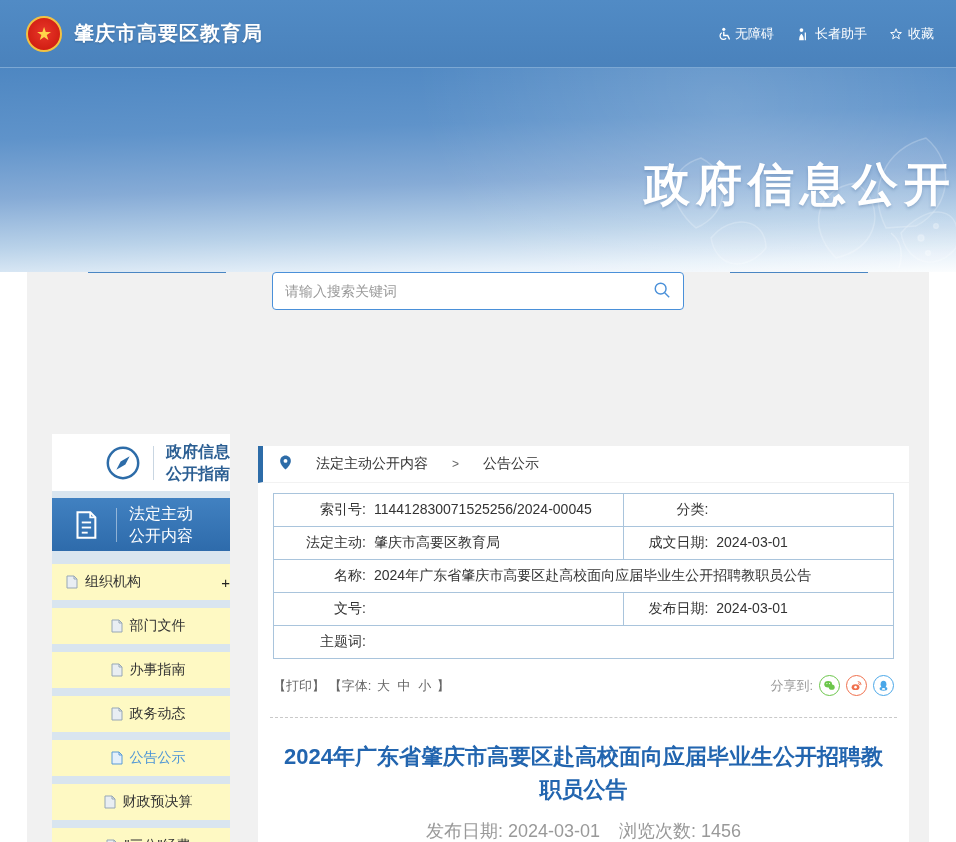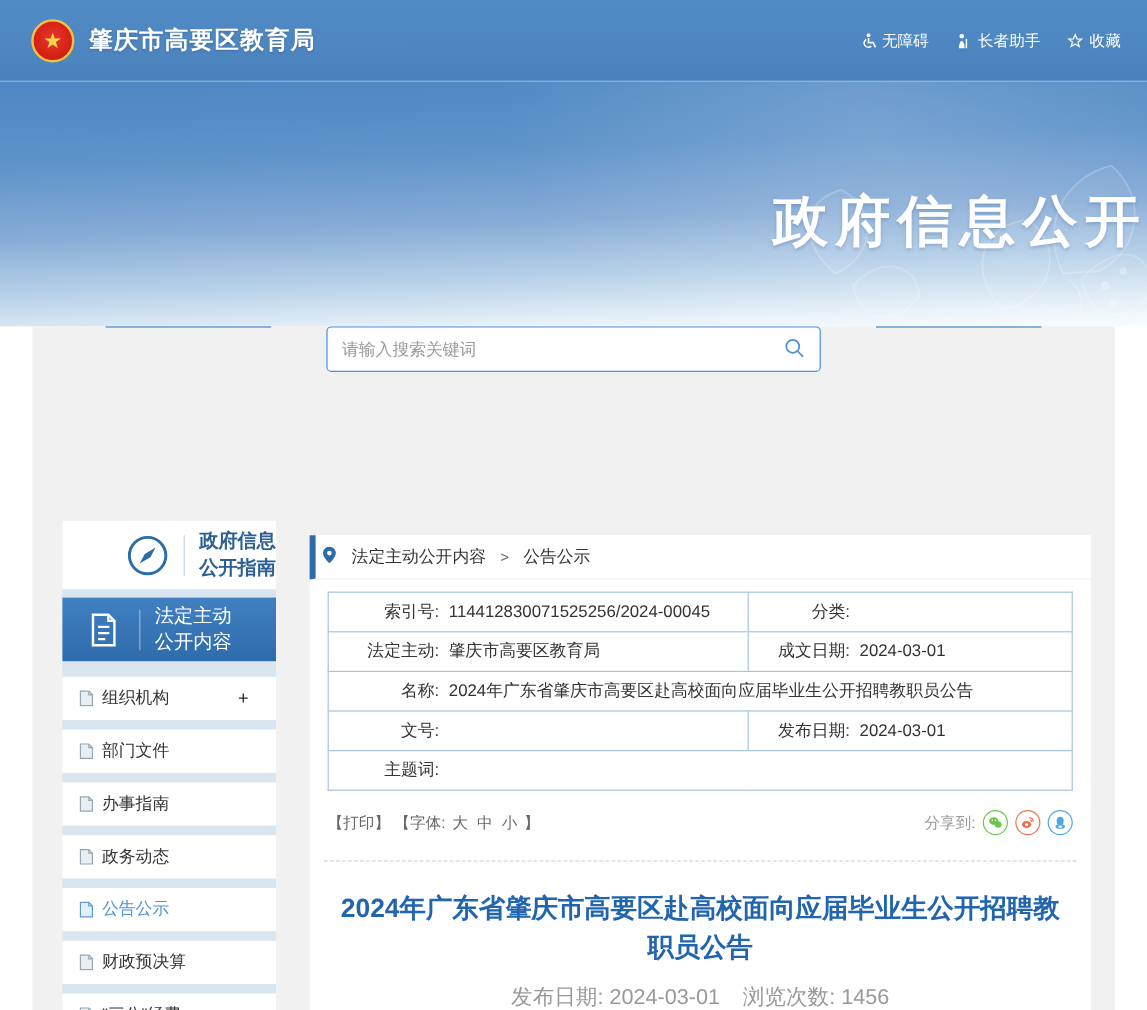--- a/index.html
+++ b/index.html
@@ -51,30 +51,30 @@
   .sidebar { position:absolute; left:25px; top:162px; width:178px; background:#d9e5ef; padding-bottom:4px; }
   .side-card { background:#fff; display:flex; align-items:center; padding:0 0 0 14px; }
   .side-guide { height:57px; margin-bottom:7px;justify-content:flex-end; }
   .side-active { height:53px; margin-bottom:13px;
     background:linear-gradient(180deg,#4181c1 0%,#2e6bab 100%); }
   .side-ico { width:40px; display:flex; justify-content:center; }
   .side-div { width:1px; height:34px; background:#c9d6e2; margin:0 12px 0 10px; }
   .side-active .side-div { background:rgba(255,255,255,.45); }
   .side-txt { font-size:16px; line-height:1.35; color:#2c5f93; font-weight:bold; }
   .side-active .side-txt { color:#fff; font-weight:normal; }
-  .menu-item { background:#ffffff; height:36px; margin-bottom:8px; display:flex; align-items:center;
-    padding:0 23px 0 14px; font-size:14px; color:#333; cursor:pointer; }
+  .menu-item { background:#fef9c3; height:36px; margin-bottom:8px; display:flex; align-items:center;
+    padding:0 0 0 14px; font-size:14px; color:#333; cursor:pointer;justify-content:center; }
   .menu-item .page-ico { margin-right:7px; display:flex; }
   .menu-item .menu-plus { margin-left:auto; font-size:15px; color:#222; }
   .menu-item.active { color:#4b94d6; }
 
   
   .main { position:absolute; left:231px; top:174px; width:651px; min-height:400px; background:#fff; padding-bottom:30px; }
   .breadcrumb { height:37px; border-left:5px solid #2d6ca8; border-bottom:1px solid #f2f2f2;
-    display:flex; align-items:center; gap:12px; padding-left:5px; font-size:14px; color:#333; }
+    display:flex; align-items:center; gap:24px; padding-left:16px; font-size:14px; color:#333; }
   .breadcrumb a { color:#333; text-decoration:none; cursor:pointer; }
   .crumb-sep { color:#666; font-size:12px; }
 
   .doc-table { width:calc(100% - 30px); margin:10px 15px 0; border-collapse:collapse;
     font-size:14px; color:#333; table-layout:fixed; }
   .doc-table td { border:1px solid #a9c4dc; height:33px; padding:3px 6px; background:#fff; }
   .doc-table td.c1 { width:56.5%; }
   .lbl { display:inline-block; width:86px; text-align:right; margin-right:8px; white-space:nowrap; }
   .lbl2 { display:inline-block; width:78px; text-align:right; margin-right:8px; white-space:nowrap; }
   .val { color:#333; }

